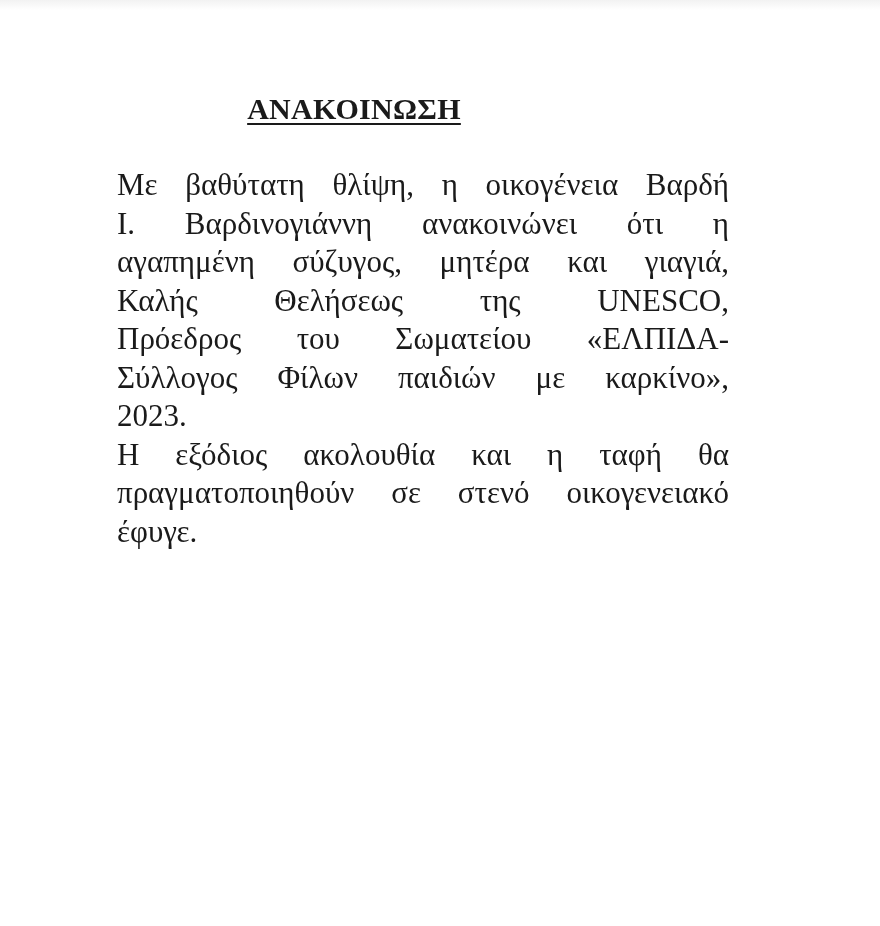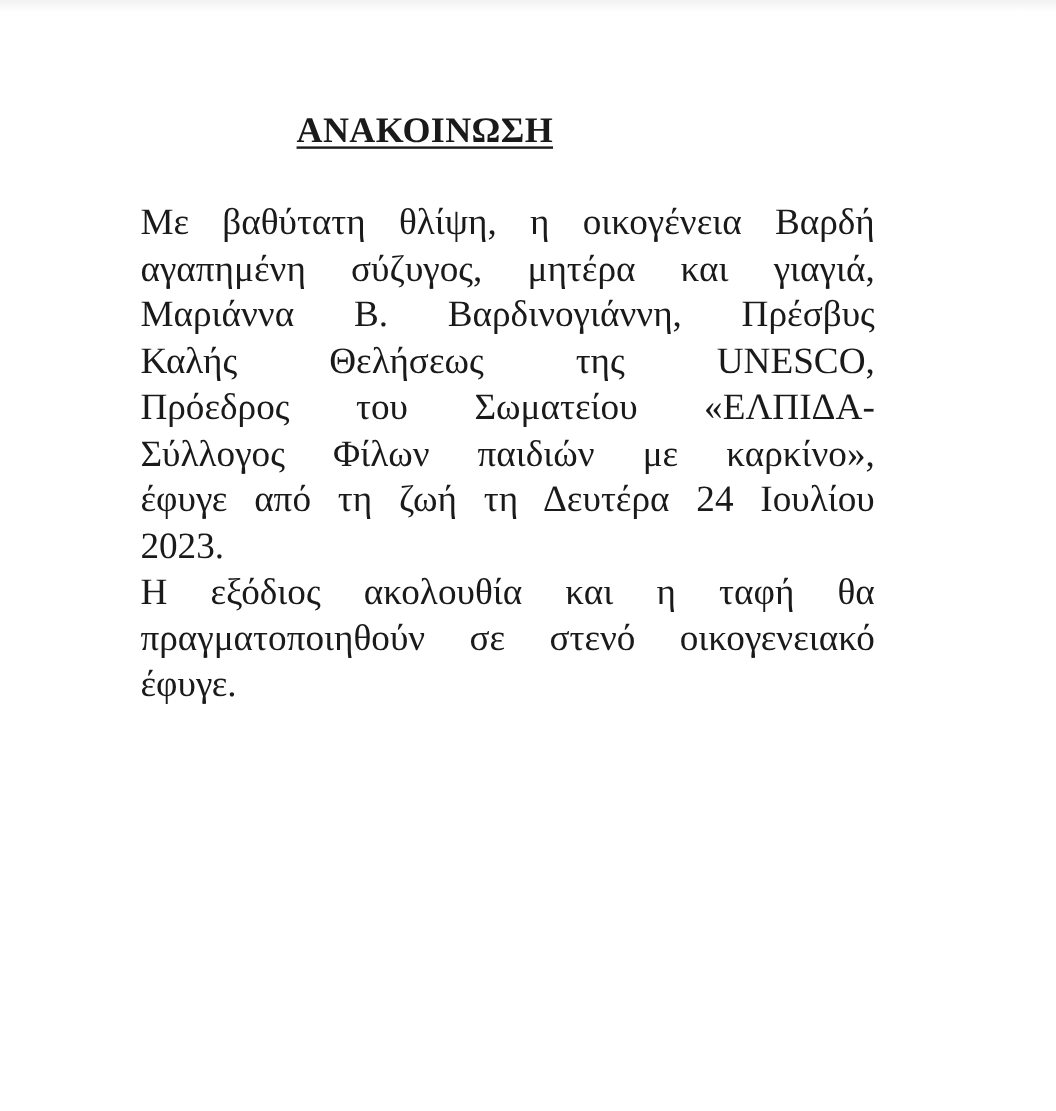--- a/index.html
+++ b/index.html
@@ -55,26 +55,25 @@
 </head>
 <body>
 
 <div class="top-shade"></div>
 
 <div class="title">ΑΝΑΚΟΙΝΩΣΗ</div>
 
 <div class="body-text">
   <div>
     <span class="line">Με βαθύτατη θλίψη, η οικογένεια Βαρδή</span>
+    <span class="line">Ι. Βαρδινογιάννη ανακοινώνει ότι η</span>
     <span class="line">αγαπημένη σύζυγος, μητέρα και γιαγιά,</span>
-    <span class="line">Μαριάννα Β. Βαρδινογιάννη, Πρέσβυς</span>
     <span class="line">Καλής Θελήσεως της UNESCO,</span>
     <span class="line">Πρόεδρος του Σωματείου «ΕΛΠΙΔΑ-</span>
     <span class="line">Σύλλογος Φίλων παιδιών με καρκίνο»,</span>
-    <span class="line">έφυγε από τη ζωή τη Δευτέρα 24 Ιουλίου</span>
     <span class="line last">2023.</span>
   </div>
   <div>
     <span class="line">Η εξόδιος ακολουθία και η ταφή θα</span>
     <span class="line">πραγματοποιηθούν σε στενό οικογενειακό</span>
     <span class="line last">έφυγε.</span>
   </div>
 </div>
 
 </body></html>

